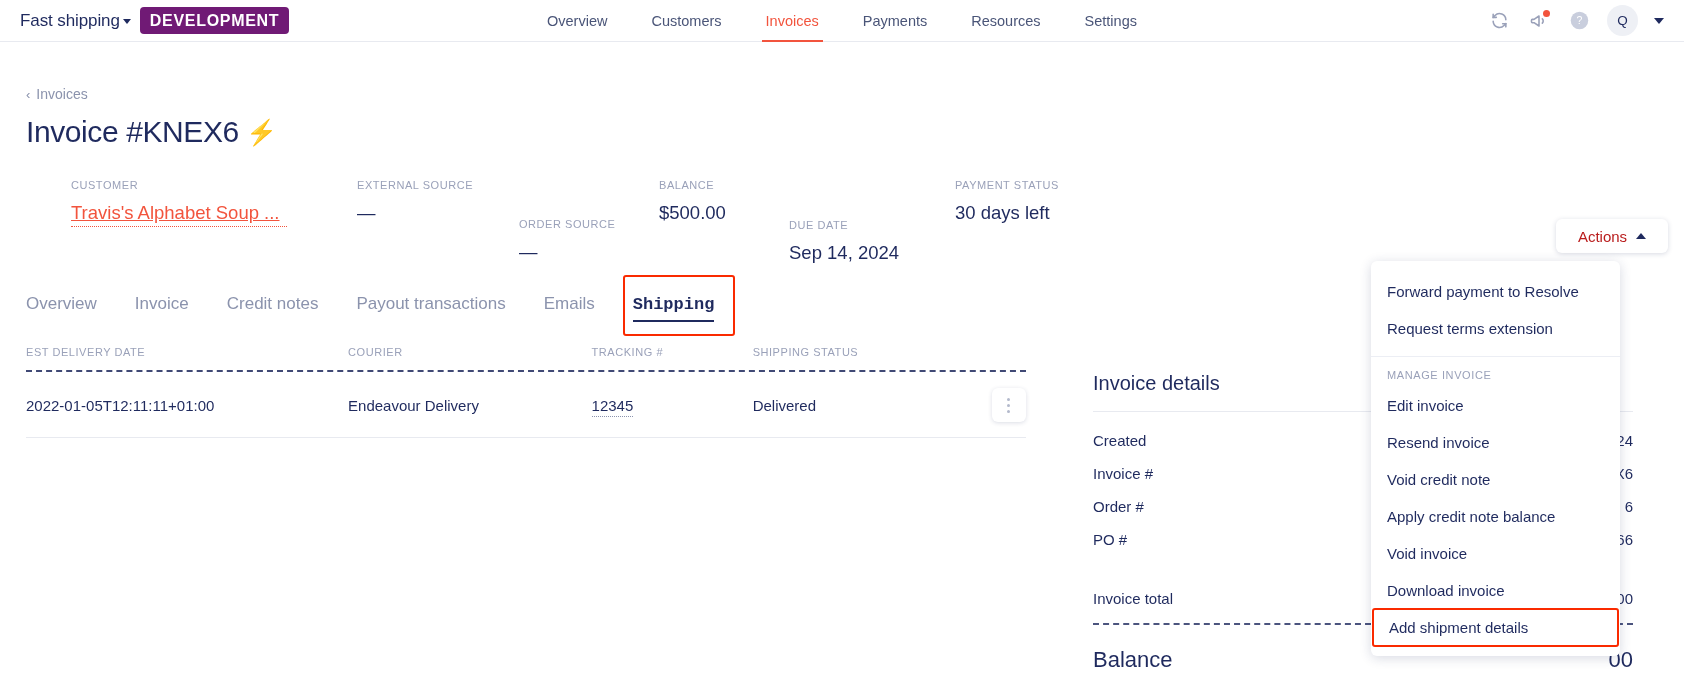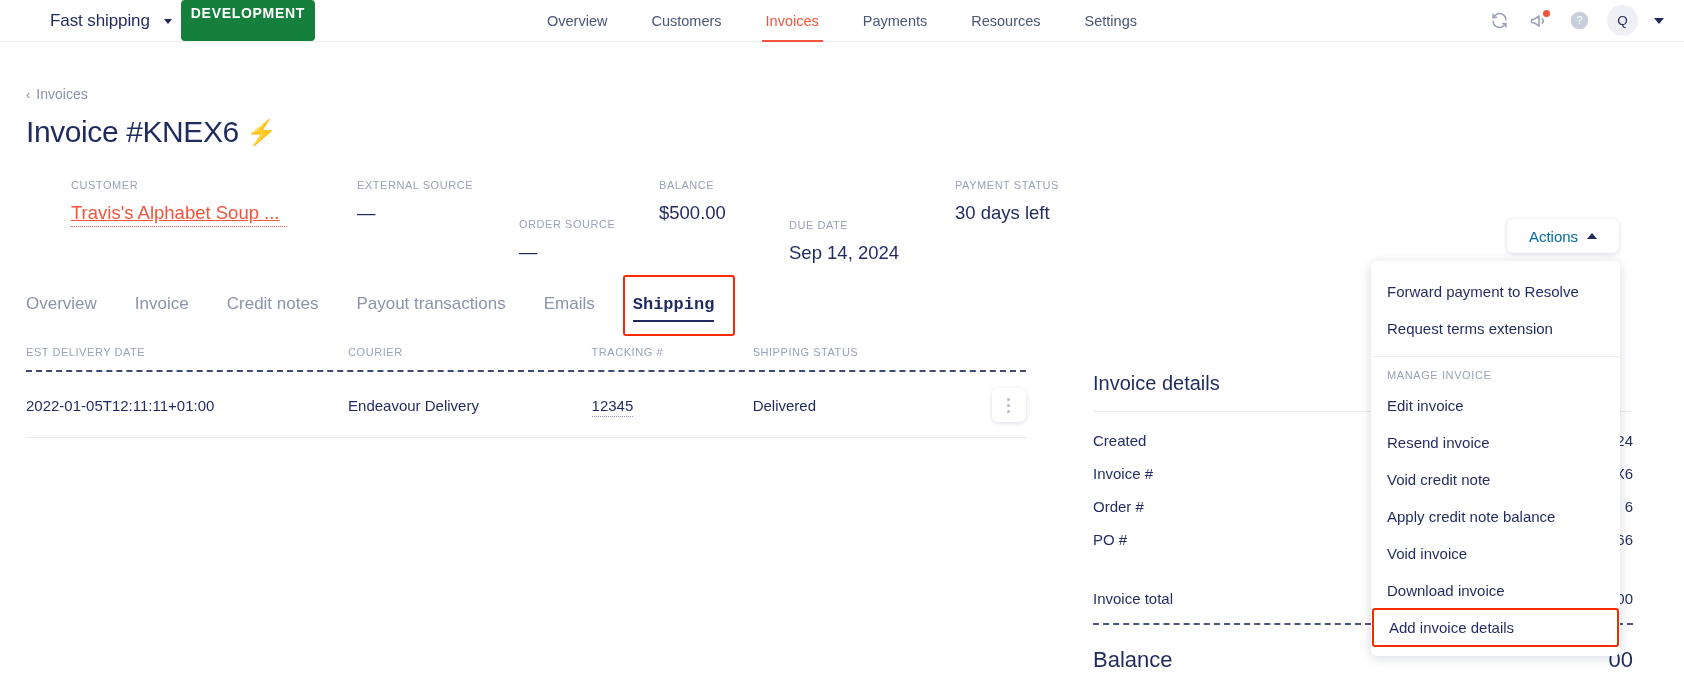--- a/index.html
+++ b/index.html
@@ -18,44 +18,43 @@
     position: relative;
     height: 42px;
     border-bottom: 1px solid #e8eaf0;
     display: flex;
     align-items: center;
     padding: 0 20px;
   }
   .brand {
     display: flex;
     align-items: center;
-    gap: 14px;
-    margin-left: 30px;
+    gap: 3px;
   }
   .brand-name {
     font-size: 17px;
     font-weight: 400;
     color: #1f2a5e;
     letter-spacing: -0.1px;
   }
   .chev-down {
     width: 0; height: 0;
     border-left: 4.5px solid transparent;
     border-right: 4.5px solid transparent;
     border-top: 5px solid #1f2a5e;
     margin-top: 2px;
   }
   .env-badge {
     margin-left: 9px;
-    background: #15803d;
+    background: #701a75;
     color: #ffffff;
-    font-size: 14px;
+    font-size: 16px;
     font-weight: 700;
     letter-spacing: 0.7px;
-    padding: 5px 10px 20px;
+    padding: 5px 10px 4px;
     border-radius: 4px;
   }
 
   .mainnav {
     position: absolute;
     left: 0; right: 0;
     top: 0;
     height: 42px;
     display: flex;
     justify-content: center;
@@ -321,33 +320,33 @@
   .rp-due-row {
     display: flex;
     justify-content: space-between;
     font-size: 15px;
     padding-top: 12px;
   }
 
   
   .actions-btn {
     position: absolute;
-    left: 1507px;
+    left: 1556px;
     top: 133px;
     width: 112px;
     height: 34px;
     background: #ffffff;
     border-radius: 6px;
     box-shadow: 0 1px 5px rgba(31,42,94,0.18);
     display: flex;
     align-items: center;
     justify-content: center;
     gap: 9px;
     font-size: 15px;
-    color: #0369a1;
+    color: #b91c1c;
     cursor: pointer;
   }
   .chev-up {
     width: 0; height: 0;
     border-left: 5px solid transparent;
     border-right: 5px solid transparent;
     border-bottom: 6px solid #1f2a5e;
   }
 
   .actions-menu {
@@ -556,16 +555,16 @@
     <a href="#" class="menu-item">Forward payment to Resolve</a>
     <a href="#" class="menu-item">Request terms extension</a>
     <div class="menu-sep"></div>
     <div class="menu-group-label">MANAGE INVOICE</div>
     <a href="#" class="menu-item">Edit invoice</a>
     <a href="#" class="menu-item">Resend invoice</a>
     <a href="#" class="menu-item">Void credit note</a>
     <a href="#" class="menu-item">Apply credit note balance</a>
     <a href="#" class="menu-item">Void invoice</a>
     <a href="#" class="menu-item">Download invoice</a>
-    <a href="#" class="menu-item highlighted">Add invoice details</a>
+    <a href="#" class="menu-item highlighted">Add shipment details</a>
   </div>
 
 </div>
 
 </body></html>

